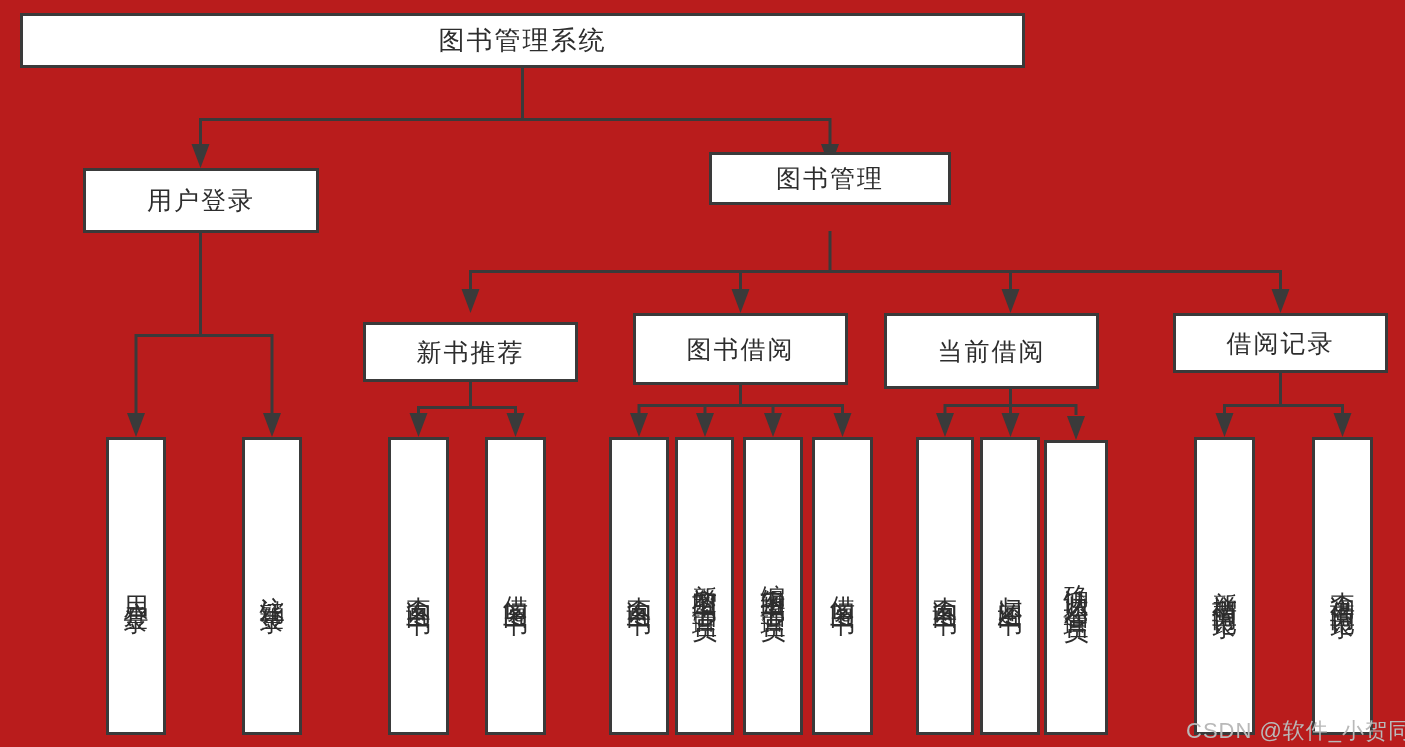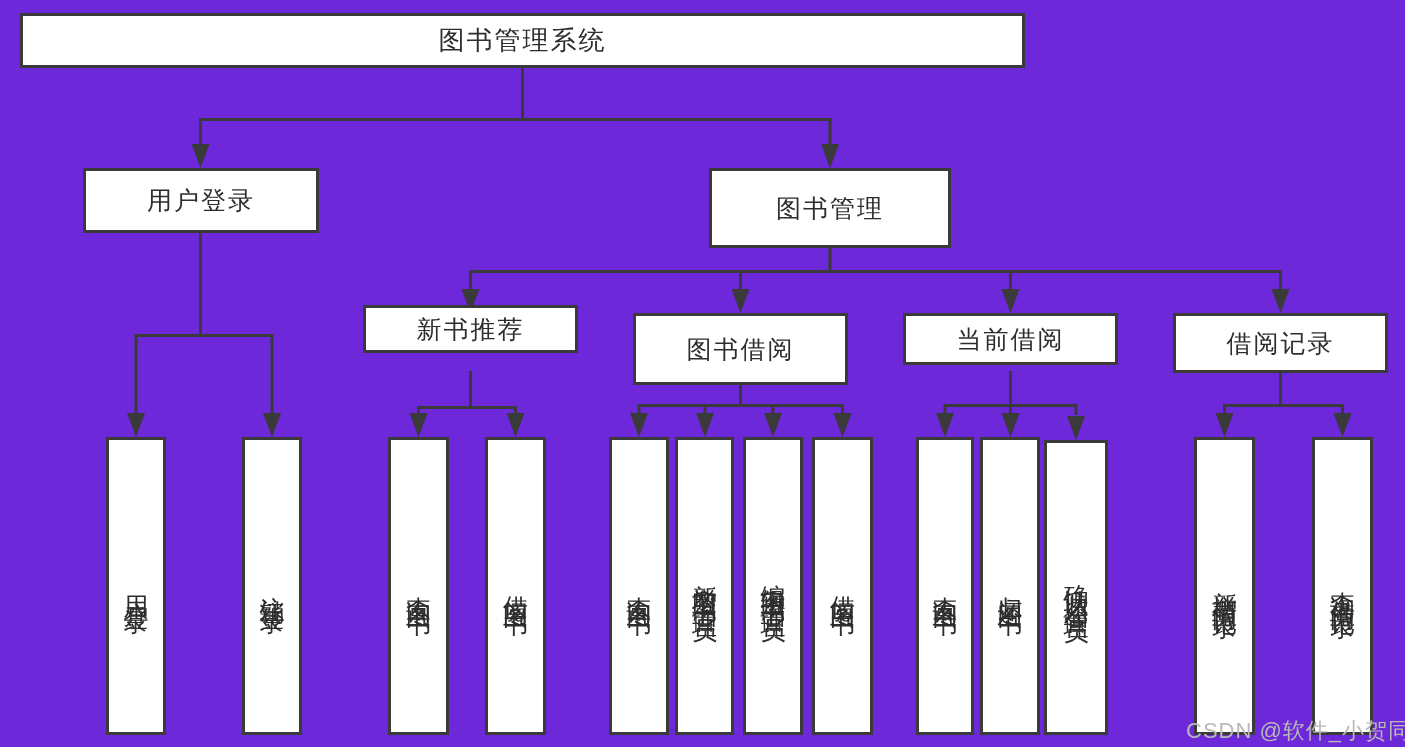--- a/index.html
+++ b/index.html
@@ -5,21 +5,21 @@
   html, body {
     margin: 0;
     padding: 0;
     background: #ffffff;
     font-family: "Liberation Sans", "DejaVu Sans", sans-serif;
   }
   #stage {
     position: relative;
     width: 1405px;
     height: 747px;
-    background: #6d28d9;
+    background: #b91c1c;
     overflow: hidden;
     color: #2d2d2d;
   }
   #wires {
     position: absolute;
     left: 0; top: 0;
     width: 1405px; height: 747px;
   }
   .node {
     position: absolute;
@@ -106,25 +106,25 @@
       <polygon points="1076,440 1067,416 1085,416"></polygon>
 
       <polygon points="1224.5,437 1215.5,413 1233.5,413"></polygon>
       <polygon points="1342.5,437 1333.5,413 1351.5,413"></polygon>
     </g>
   </svg>
 
   <div class="node hnode root-node" style="left:20px; top:13px; width:1005px; height:55px;">图书管理系统</div>
 
   <div class="node hnode" style="left:83px; top:168px; width:236px; height:65px;">用户登录</div>
-  <div class="node hnode" style="left:709px; top:168px; width:242px; height:80px;">图书管理</div>
+  <div class="node hnode" style="left:709px; top:152px; width:242px; height:53px;">图书管理</div>
 
-  <div class="node hnode" style="left:363px; top:305px; width:215px; height:48px;">新书推荐</div>
+  <div class="node hnode" style="left:363px; top:322px; width:215px; height:60px;">新书推荐</div>
   <div class="node hnode" style="left:633px; top:313px; width:215px; height:72px;">图书借阅</div>
-  <div class="node hnode" style="left:903px; top:313px; width:215px; height:52px;">当前借阅</div>
+  <div class="node hnode" style="left:884px; top:313px; width:215px; height:76px;">当前借阅</div>
   <div class="node hnode" style="left:1173px; top:313px; width:215px; height:60px;text-align:right;">借阅记录</div>
 
   <div class="node vnode" style="left:106px; top:437px; width:60px; height:298px;">用户登录</div>
   <div class="node vnode" style="left:242px; top:437px; width:60px; height:298px;">注销登录</div>
 
   <div class="node vnode" style="left:388px; top:437px; width:61px; height:298px;">查询图书</div>
   <div class="node vnode" style="left:485px; top:437px; width:61px; height:298px;">借阅图书</div>
 
   <div class="node vnode" style="left:609px; top:437px; width:60px; height:298px;">查询图书</div>
   <div class="node vnode" style="left:675px; top:437px; width:59px; height:298px;">新增图书（管理员）</div>

